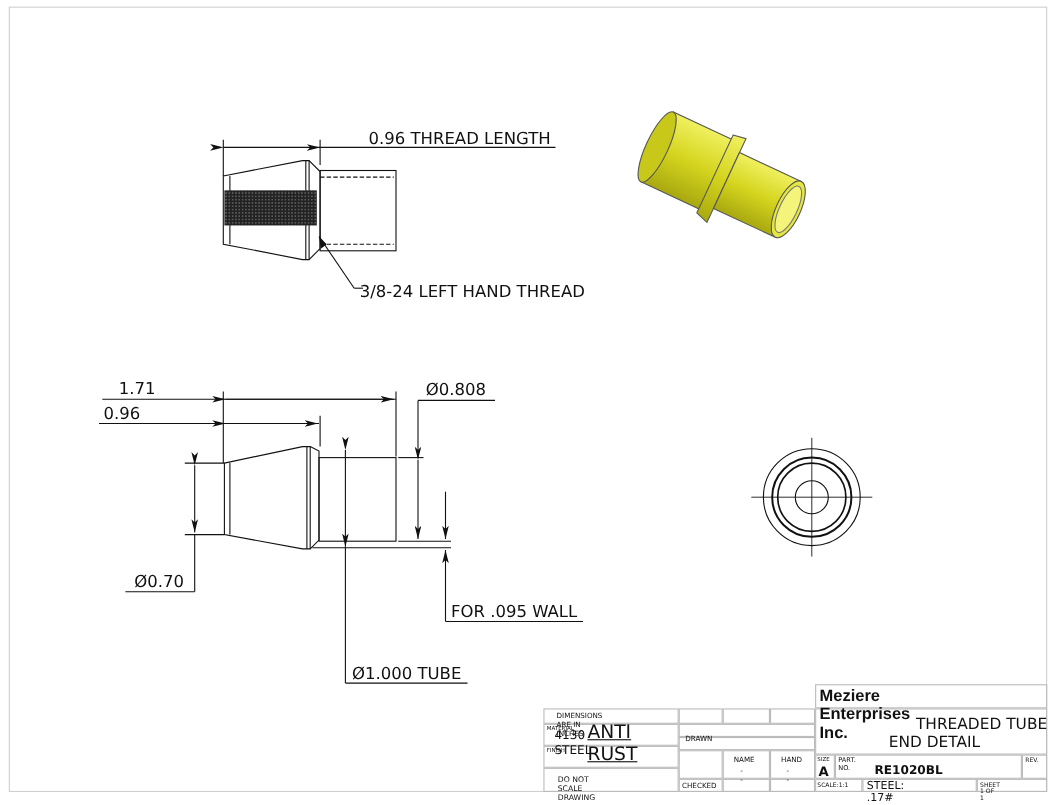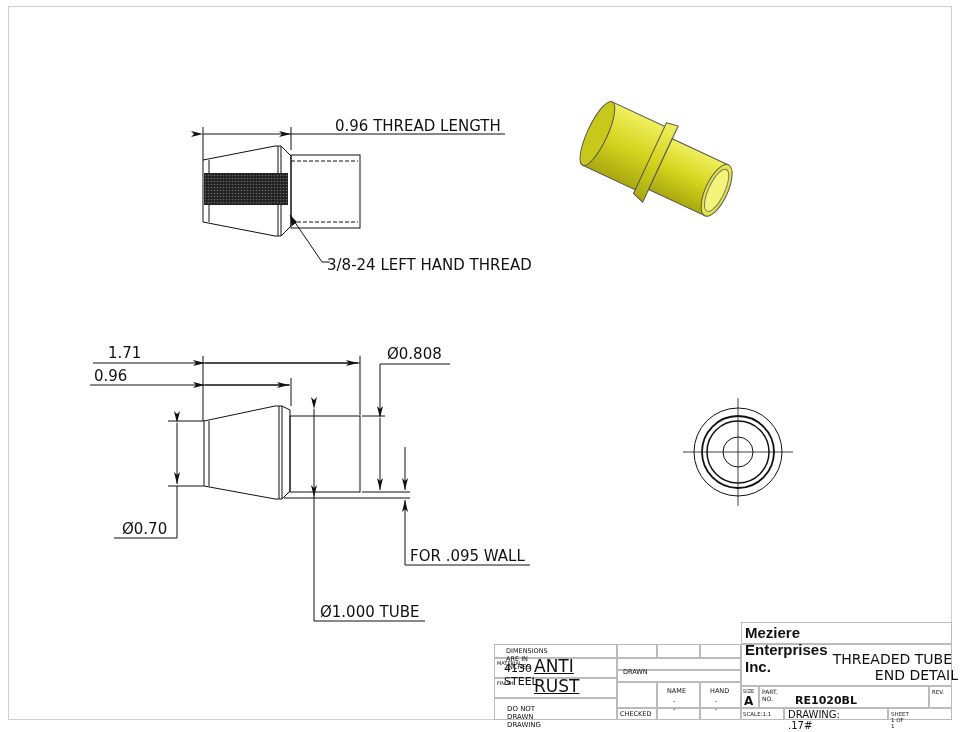--- a/index.html
+++ b/index.html
@@ -127,21 +127,21 @@
 
   <div class="cell" style="left:494px;top:644px;width:123px;height:14px;"></div>
   <div class="cell" style="left:494px;top:658px;width:123px;height:20px;"></div>
   <div class="cell" style="left:494px;top:678px;width:123px;height:20px;"></div>
   <div class="cell" style="left:494px;top:698px;width:123px;height:22px;"></div>
   <span class="lbl" style="left:506px;top:647px;">DIMENSIONS ARE IN INCHES</span>
   <span class="lbl" style="left:497px;top:660px;font-size:5px;">MATERIAL</span>
   <span style="position:absolute;left:504px;top:662px;font-size:11px;">4130 STEEL</span>
   <span class="lbl" style="left:497px;top:680px;font-size:5px;">FINISH</span>
   <span style="position:absolute;left:534px;top:656px;font-size:17px;text-decoration:underline;">ANTI RUST</span>
-  <span class="lbl" style="left:507px;top:705px;font-size:7px;">DO NOT DRAWN DRAWING</span>
+  <span class="lbl" style="left:507px;top:705px;font-size:7px;">DO NOT SCALE DRAWING</span>
 
   <div class="cell" style="left:617px;top:644px;width:40px;height:14px;"></div>
   <div class="cell" style="left:657px;top:644px;width:43px;height:14px;"></div>
   <div class="cell" style="left:700px;top:644px;width:41px;height:14px;"></div>
   <div class="cell" style="left:617px;top:658px;width:124px;height:12px;"></div>
   <div class="cell" style="left:617px;top:670px;width:124px;height:12px;"></div>
   <div class="cell" style="left:617px;top:682px;width:40px;height:26px;"></div>
   <div class="cell" style="left:657px;top:682px;width:43px;height:26px;"></div>
   <div class="cell" style="left:700px;top:682px;width:41px;height:26px;"></div>
   <div class="cell" style="left:617px;top:708px;width:40px;height:12px;"></div>
@@ -157,22 +157,22 @@
   <div class="cell" style="left:741px;top:622px;width:211px;height:22px;"></div>
   <div class="cell" style="left:741px;top:644px;width:211px;height:42px;"></div>
   <div class="cell" style="left:741px;top:686px;width:18px;height:22px;"></div>
   <div class="cell" style="left:759px;top:686px;width:170px;height:22px;"></div>
   <div class="cell" style="left:929px;top:686px;width:23px;height:22px;"></div>
   <div class="cell" style="left:741px;top:708px;width:43px;height:12px;"></div>
   <div class="cell" style="left:784px;top:708px;width:104px;height:12px;"></div>
   <div class="cell" style="left:888px;top:708px;width:64px;height:12px;"></div>
   <span style="position:absolute;left:745px;top:624px;font-size:15px;font-weight:bold;font-family:'Liberation Sans',sans-serif;">Meziere Enterprises Inc.</span>
   <span style="position:absolute;left:741px;width:211px;text-align:right;top:651px;font-size:14px;">THREADED TUBE</span>
-  <span style="position:absolute;left:741px;width:217px;text-align:right;top:667px;font-size:14px;">END DETAIL</span>
+  <span style="position:absolute;left:741px;width:217px;text-align:center;top:667px;font-size:14px;">END DETAIL</span>
   <span class="lbl" style="left:743px;top:688px;font-size:5px;">SIZE</span>
   <span style="position:absolute;left:744px;top:694px;font-size:12px;font-weight:bold;">A</span>
   <span class="lbl" style="left:762px;top:688px;font-size:6px;">PART. NO.</span>
   <span style="position:absolute;left:795px;top:694px;font-size:11px;font-weight:bold;">RE1020BL</span>
   <span class="lbl" style="left:932px;top:689px;font-size:5.5px;">REV.</span>
   <span class="lbl" style="left:743px;top:711px;font-size:5.5px;">SCALE:1:1</span>
-  <span style="position:absolute;left:788px;top:709px;font-size:10px;">DRAWING: .17#</span>
+  <span style="position:absolute;left:788px;top:709px;font-size:10px;">STEEL: .17#</span>
   <span class="lbl" style="left:891px;top:711px;font-size:5.5px;">SHEET 1 OF 1</span>
 </div>
 
 </body></html>

